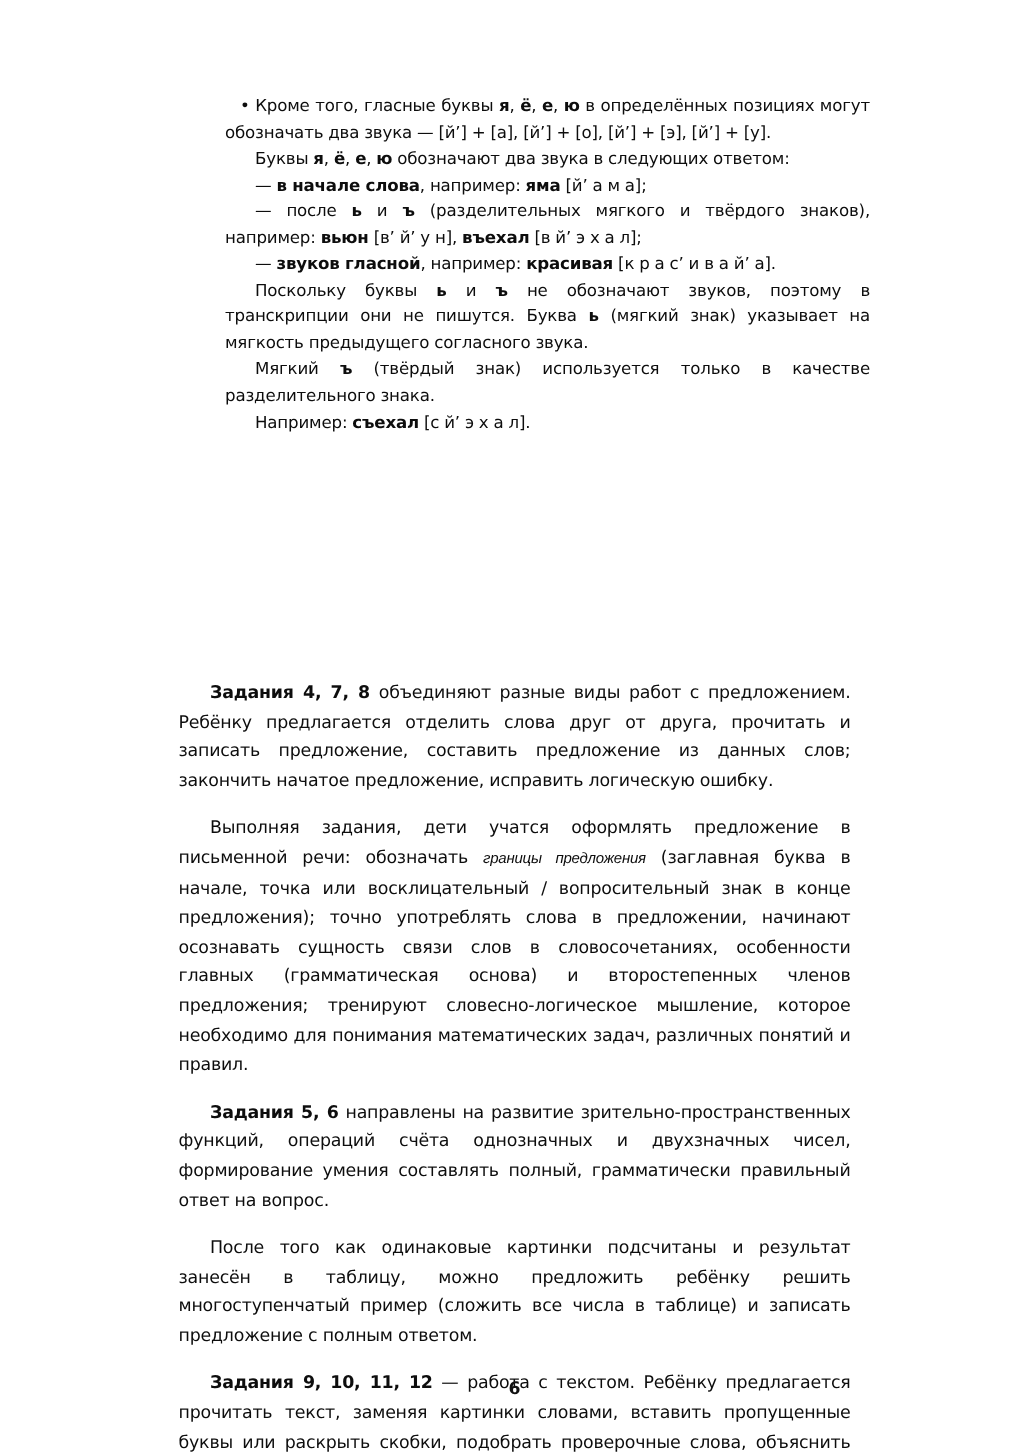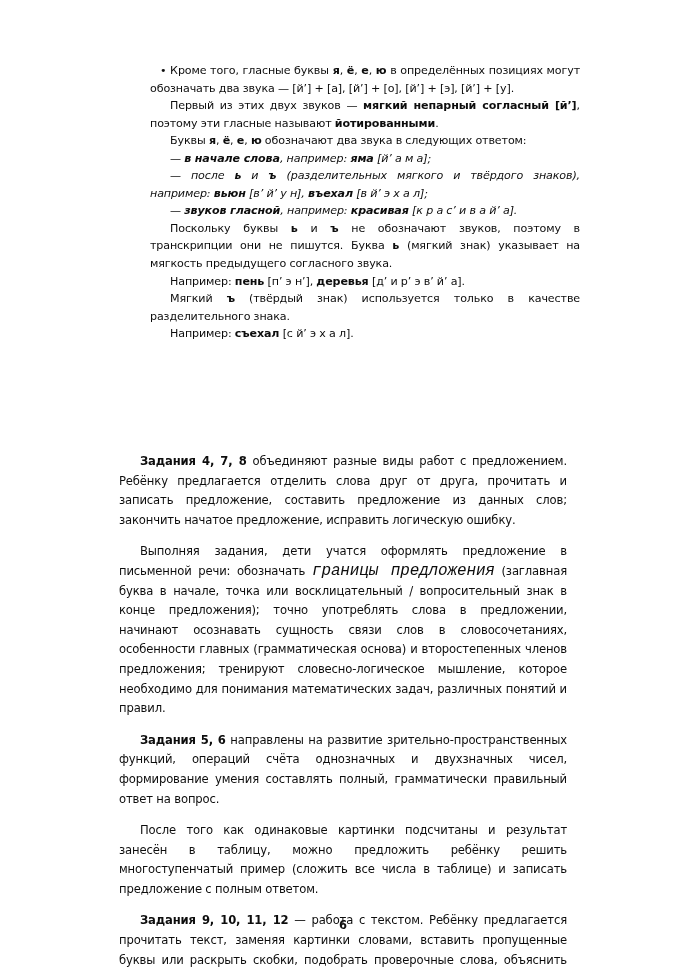--- a/index.html
+++ b/index.html
@@ -45,21 +45,20 @@
   }
 
   .rule-block p.ind {
     text-indent: 20px;
   }
   .rule-block p.bullet {
     text-indent: 10px;
   }
   .rule-block p.dash {
     text-indent: 20px;
-    font-style: italic;
   }
   .rule-block p.subhead {
     text-indent: 20px;
     font-weight: bold;
   }
 
   
   .body-block {
     position: absolute;
     left: 107px;
@@ -74,23 +73,23 @@
     line-height: 19.6px;
     text-align: justify;
     text-justify: inter-word;
     text-indent: 21px;
     letter-spacing: -0.14px;
     word-spacing: -0.05px;
   }
 
   .b { font-weight: bold; }
   .i {
-    font-family: Liberation Mono, monospace;
+    font-family: Liberation Sans, sans-serif;
     font-style: italic;
-    font-size: 16px;
+    font-size: 10px;
   }
 
   .folio {
     position: absolute;
     left: 0;
     top: 918px;
     width: 686px;
     text-align: center;
     font-family: "DejaVu Sans", sans-serif;
     font-size: 11.5px;
@@ -98,27 +97,25 @@
     color: #111;
   }
 </style>
 </head>
 <body>
 
 <div class="page">
 
   <section class="rule-block">
       <p class="bullet"><span>• Кроме того, гласные буквы </span><span class="b">я</span><span>, </span><span class="b">ё</span><span>, </span><span class="b">е</span><span>, </span><span class="b">ю</span><span> в определённых позициях могут обозначать два звука — [й’] + [а], [й’] + [о], [й’] + [э], [й’] + [у].</span></p>
-      <p class="ind"><span>Первый из этих двух звуков — </span><span class="b">мягкий непарный согласный [й’]</span><span>, поэтому эти гласные называют </span><span class="b">йотированными</span><span>.</span></p>
       <p class="ind"><span>Буквы </span><span class="b">я</span><span>, </span><span class="b">ё</span><span>, </span><span class="b">е</span><span>, </span><span class="b">ю</span><span> обозначают два звука в следующих ответом:</span></p>
       <p class="dash"><span>— </span><span class="b">в начале слова</span><span>, например: </span><span class="b">яма</span><span> [й’ а м а];</span></p>
       <p class="dash"><span>— после </span><span class="b">ь</span><span> и </span><span class="b">ъ</span><span> (разделительных мягкого и твёрдого знаков), например: </span><span class="b">вьюн</span><span> [в’ й’ у н], </span><span class="b">въехал</span><span> [в й’ э х а л];</span></p>
       <p class="dash"><span>— </span><span class="b">звуков гласной</span><span>, например: </span><span class="b">красивая</span><span> [к р а с’ и в а й’ а].</span></p>
       <p class="ind"><span>Поскольку буквы </span><span class="b">ь</span><span> и </span><span class="b">ъ</span><span> не обозначают звуков, поэтому в транскрипции они не пишутся. Буква </span><span class="b">ь</span><span> (мягкий знак) указывает на мягкость предыдущего согласного звука.</span></p>
-      <p class="ind"><span>Например: </span><span class="b">пень</span><span> [п’ э н’], </span><span class="b">деревья</span><span> [д’ и р’ э в’ й’ а].</span></p>
       <p class="ind"><span>Мягкий </span><span class="b">ъ</span><span> (твёрдый знак) используется только в качестве разделительного знака.</span></p>
       <p class="ind"><span>Например: </span><span class="b">съехал</span><span> [с й’ э х а л].</span></p>
     </section>
 
   <section class="body-block">
       <p><span class="b">Задания 4, 7, 8</span><span> объединяют разные виды работ с предложением. Ребёнку предлагается отделить слова друг от друга, прочитать и записать предложение, составить предложение из данных слов; закончить начатое предложение, исправить логическую ошибку.</span></p>
       <p><span>Выполняя задания, дети учатся оформлять предложение в письменной речи: обозначать </span><span class="i">границы предложения</span><span> (заглавная буква в начале, точка или восклицательный / вопросительный знак в конце предложения); точно употреблять слова в предложении, начинают осознавать сущность связи слов в словосочетаниях, особенности главных (грамматическая основа) и второстепенных членов предложения; тренируют словесно-логическое мышление, которое необходимо для понимания математических задач, различных понятий и правил.</span></p>
       <p><span class="b">Задания 5, 6</span><span> направлены на развитие зрительно-пространственных функций, операций счёта однозначных и двухзначных чисел, формирование умения составлять полный, грамматически правильный ответ на вопрос.</span></p>
       <p><span>После того как одинаковые картинки подсчитаны и результат занесён в таблицу, можно предложить ребёнку решить многоступенчатый пример (сложить все числа в таблице) и записать предложение с полным ответом.</span></p>
       <p><span class="b">Задания 9, 10, 11, 12</span><span> — работа с текстом. Ребёнку предлагается прочитать текст, заменяя картинки словами, вставить пропущенные буквы или раскрыть скобки, подобрать проверочные слова, объяснить орфограммы, выписать из текста заданные слова, предложения.</span></p>

